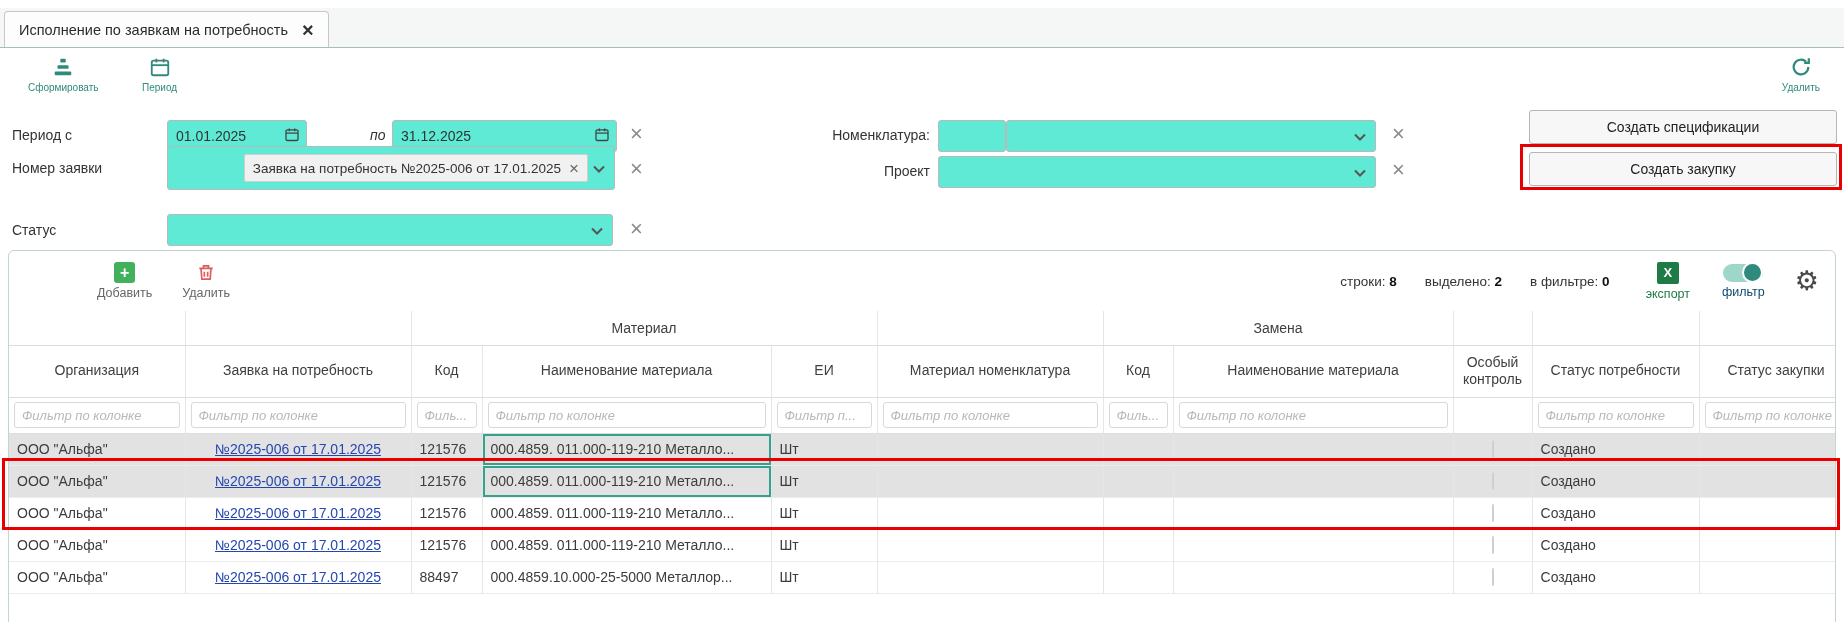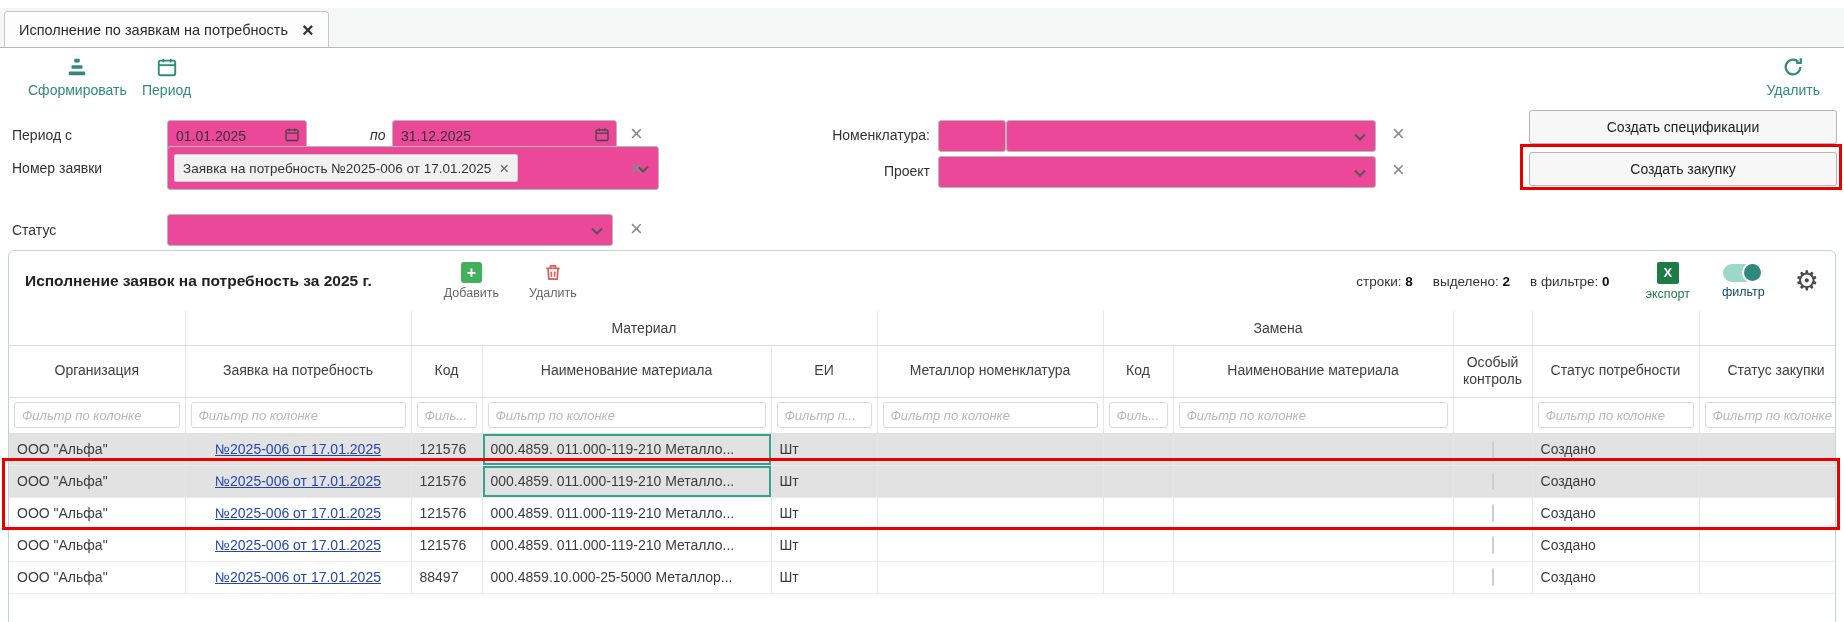--- a/index.html
+++ b/index.html
@@ -9,29 +9,29 @@
 
   
   .tabbar { height:40px; background:#f5f6f6; border-bottom:1px solid #a9bdb9; display:flex; align-items:flex-end; }
   .tab { height:36px; margin-left:4px; background:#fdfdfd; border:1px solid #c7c7c7; border-bottom:none;
          border-radius:4px 4px 0 0; display:flex; align-items:center; gap:14px; padding:0 14px; font-size:14.5px; color:#2b2b2b; }
   .tab-close { font-size:20px; line-height:1; color:#333; font-weight:bold; cursor:pointer; }
 
   
   .toolbar { position:relative; height:62px; background:#fff; }
   .tool-btn { position:absolute; display:flex; flex-direction:column; align-items:center; gap:4px; cursor:pointer; }
-  .tool-btn span.lbl { font-size:14px; color:#2f8a7d; }
+  .tool-btn span.lbl { font-size:10px; color:#2f8a7d; }
   .tb-generate { left:28px; top:8px; }
   .tb-period   { left:142px; top:8px; }
   .tb-refresh  { right:24px; top:8px; }
 
   
   .filters { position:relative; height:140px; background:#fff; }
   .flabel { position:absolute; font-size:14px; color:#333; }
-  .fbox { position:absolute; border:1px solid #b9b9b9; border-radius:3px; background:#ec4899; }
+  .fbox { position:absolute; border:1px solid #b9b9b9; border-radius:3px; background:#5eead4; }
   .fbox input { border:none; outline:none; width:100%; height:100%; padding:0 28px 0 8px; font-size:14px;
                 font-family:inherit; color:#333; background:transparent; }
   .cal-ic { position:absolute; right:6px; top:50%; transform:translateY(-50%); }
   .chev { position:absolute; right:9px; top:50%; transform:translateY(-50%); }
   .clear-x { position:absolute; font-size:22px; color:#8a8a8a; line-height:1; cursor:pointer; }
   .combo { display:flex; align-items:center; padding:0 26px 0 6px; }
   .chip { display:flex; align-items:center; gap:8px; background:#f1f1f1; border:1px solid #cfcfcf; border-radius:2px;
           height:28px; padding:0 8px; font-size:13.5px; color:#333; white-space:nowrap; }
   .chip .chip-x { color:#666; font-size:17px; cursor:pointer; line-height:1; }
   .act-btn { position:absolute; width:308px; height:34px; background:#f7f7f7; border:1px solid #b5b5b5; border-radius:3px;
@@ -39,21 +39,21 @@
 
   
   .panel { position:absolute; left:8px; top:242px; width:1828px; height:380px; border:1px solid #c2d5d0;
            border-radius:6px 6px 0 0; background:#fff; overflow:hidden; }
   .panel-head { position:relative; height:60px; display:flex; align-items:center; padding:0 16px; }
   .panel-title { font-size:15.5px; font-weight:bold; color:#222; }
   .mini-btn { display:flex; flex-direction:column; align-items:center; gap:3px; cursor:pointer; }
   .mini-btn .lbl { font-size:12.5px; color:#666; }
   .add-sq { width:21px; height:21px; background:#43b05c; border-radius:3px; color:#fff; font-weight:bold;
             font-size:16px; display:flex; align-items:center; justify-content:center; line-height:1; }
-  .counts { display:flex; gap:20px; font-size:13.5px; color:#333; align-items:center; }
+  .counts { display:flex; gap:28px; font-size:13.5px; color:#333; align-items:center; }
   .counts b { font-weight:bold; color:#111; }
   .xls-sq { width:22px; height:22px; background:#1e7b45; border-radius:2px; color:#fff; font-weight:bold;
             font-size:13px; display:flex; align-items:center; justify-content:center; }
   .exp-lbl { font-size:12.5px; color:#1e7b45; }
   .toggle { width:40px; height:18px; border-radius:9px; background:#9fd6ca; position:relative; }
   .toggle .knob { position:absolute; right:0px; top:-2px; width:21px; height:21px; border-radius:50%;
                   background:#2f8a7d; border:2px solid #fff; }
   .flt-lbl { font-size:12.5px; color:#0c4a6e; }
   .gear { font-size:27px; color:#4a4a4a; line-height:1; cursor:pointer; }
   .group-hint { height:28px; line-height:24px; padding-left:12px; font-style:italic; color:#9a9a9a; font-size:13.5px; }
@@ -143,21 +143,21 @@
             <line x1="3" y1="10" x2="21" y2="10"></line>
             <line x1="8" y1="3" x2="8" y2="7"></line>
             <line x1="16" y1="3" x2="16" y2="7"></line>
           </svg></span>
     </div>
 
     <span class="clear-x" style="left:630px; top:13px;">×</span>
 
     <div class="flabel" style="left:12px; top:50px;">Номер заявки</div>
 
-    <div class="fbox combo" style="left:167px; top:36px; width:492px; height:44px;">
+    <div class="fbox combo" style="left:167px; top:36px; width:448px; height:44px;justify-content:flex-end;">
       <span class="chip">
         <span>Заявка на потребность №2025-006 от 17.01.2025</span>
         <span class="chip-x">×</span>
       </span>
       <span class="chev"><svg width="12" height="8" viewBox="0 0 12 8" fill="none" stroke="#555" stroke-width="2">
             <polyline points="1,1.5 6,6.5 11,1.5"></polyline>
           </svg></span>
     </div>
 
     <span class="clear-x" style="left:630px; top:48px;">×</span>
@@ -188,21 +188,20 @@
           </svg></span>
     </div>
     <span class="clear-x" style="left:1392px; top:49px;">×</span>
 
     <div class="act-btn" style="left:1529px; top:0px;">Создать спецификации</div>
     <div class="act-btn" style="left:1529px; top:42px;">Создать закупку</div>
   </div>
 
   <div class="panel">
     <div class="panel-head">
-      <span class="panel-title">Исполнение заявок на потребность за 2025 г.</span>
 
       <div class="mini-btn" style="margin-left:72px;">
         <span class="add-sq">+</span>
         <span class="lbl">Добавить</span>
       </div>
       <div class="mini-btn" style="margin-left:30px;">
         <svg width="20" height="21" viewBox="0 0 24 24" fill="none" stroke="#e05b5b" stroke-width="2">
             <path d="M4 7h16"></path>
             <path d="M9 7V4h6v3"></path>
             <path d="M6 7l1 13h10l1-13"></path>
@@ -260,21 +259,21 @@
           <th></th>
           <th></th>
           <th></th>
         </tr>
         <tr class="cols">
           <th>Организация</th>
           <th>Заявка на потребность</th>
           <th>Код</th>
           <th>Наименование материала</th>
           <th>ЕИ</th>
-          <th>Металлор номенклатура</th>
+          <th>Материал номенклатура</th>
           <th>Код</th>
           <th>Наименование материала</th>
           <th>Особый контроль</th>
           <th>Статус потребности</th>
           <th>Статус закупки</th>
         </tr>
         <tr class="flt">
           <td><input placeholder="Фильтр по колонке" style=""></td>
           <td><input placeholder="Фильтр по колонке" style=""></td>
           <td><input placeholder="Филь..." style=""></td>

